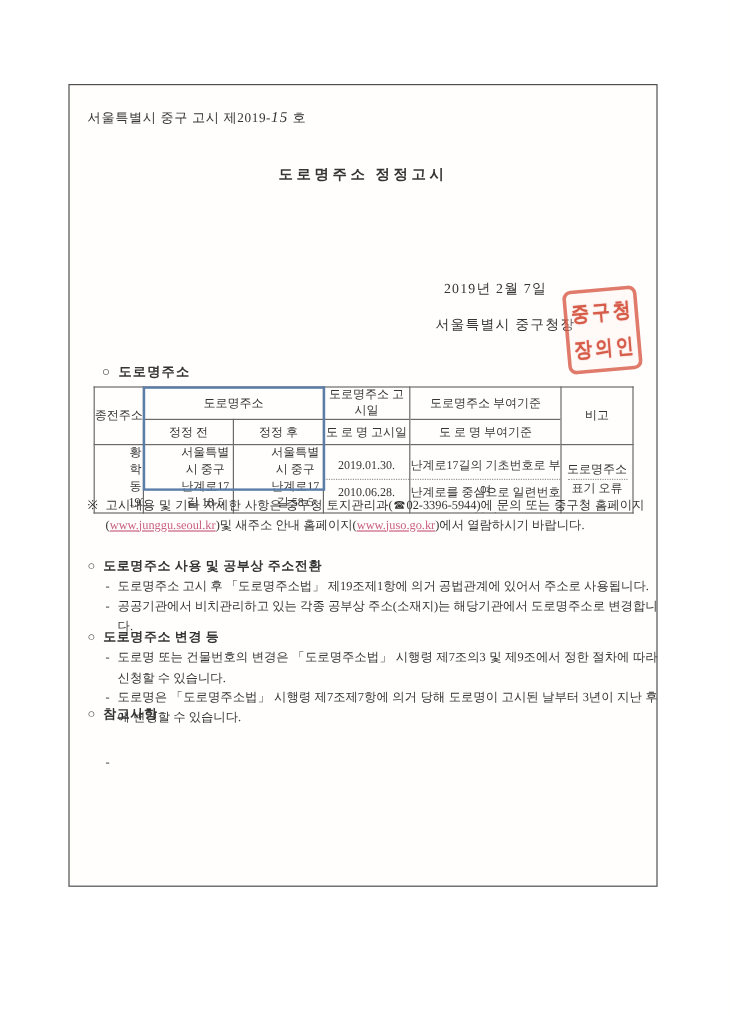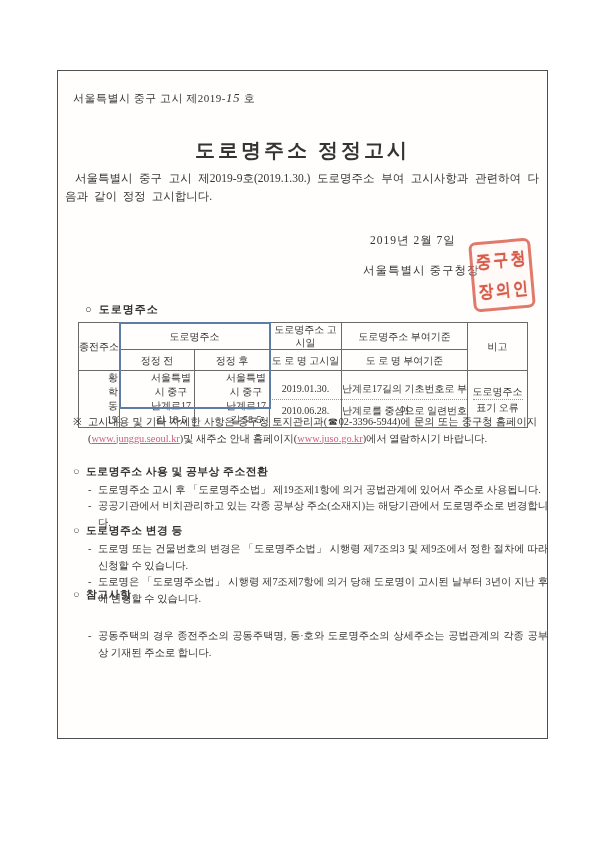--- a/index.html
+++ b/index.html
@@ -8,21 +8,21 @@
     font-family:"Liberation Serif","DejaVu Serif",serif;
     color:#343434;-webkit-font-smoothing:antialiased;
   }
   .frame{
     position:absolute;left:57px;top:70px;width:491px;height:669px;
     border:1.5px solid #4f4f4f;background:#fffefd;box-sizing:border-box;
   }
   .abs{position:absolute;}
   .doc-number{left:15px;top:20px;font-size:11px;letter-spacing:.5px;white-space:nowrap;}
   .doc-number .written{font-size:12.5px;font-style:italic;letter-spacing:1px;}
-  .page-title{left:0;right:0;top:66px;text-align:center;font-size:20px;font-weight:bold;letter-spacing:3px;}
+  .page-title{left:0;right:0;top:66px;text-align:center;font-size:12px;font-weight:bold;letter-spacing:3px;}
   .intro{left:7px;top:98px;width:474px;font-size:11.5px;line-height:18px;text-align:justify;text-indent:10px;word-spacing:3px;}
   .issue-date{left:312px;top:162px;font-size:11.5px;font-weight:normal;letter-spacing:1px;}
   .issuer{left:305px;top:192px;font-size:11.5px;font-weight:normal;letter-spacing:1px;}
   
   .stamp{
     left:413px;top:169px;width:62px;height:70px;
     border:3px solid rgba(214,80,60,.75);border-radius:7px;
     transform:rotate(-5deg);
     display:grid;grid-template-columns:1fr 1fr 1fr;grid-template-rows:1fr 1fr;
     align-items:center;justify-items:center;padding:2px;box-sizing:border-box;
@@ -61,21 +61,20 @@
 <body>
 
 <div class="frame">
 
   <div class="abs doc-number">
     <span>서울특별시 중구 고시 제2019-</span><span class="written">15</span><span> 호</span>
   </div>
 
   <div class="abs page-title">도로명주소 정정고시</div>
 
-  <div class="abs intro">서울특별시 중구 고시 제2019-9호(2019.1.30.) 도로명주소 부여 고시사항과 관련하여 다음과 같이 정정 고시합니다.</div>
 
   <div class="abs issue-date">2019년 2월 7일</div>
   <div class="abs issuer">서울특별시 중구청장</div>
 
   <div class="abs stamp">
     <span>중</span>
     <span>구</span>
     <span>청</span>
     <span>장</span>
     <span>의</span>
@@ -162,16 +161,16 @@
     <span class="dash">-</span><span>도로명 또는 건물번호의 변경은 「도로명주소법」 시행령 제7조의3 및 제9조에서 정한 절차에 따라 신청할 수 있습니다.</span>
   </div>
   <div class="bullet" style="left:28px;top:503px;">
     <span class="dash">-</span><span>도로명은 「도로명주소법」 시행령 제7조제7항에 의거 당해 도로명이 고시된 날부터 3년이 지난 후에 변경할 수 있습니다.</span>
   </div>
 
   <div class="abs sec-head" style="left:15px;top:517px;">
     <span class="marker">○</span><span>참고사항</span>
   </div>
   <div class="bullet" style="left:28px;top:557px;">
-    <span class="dash">-</span><span>공동주택의 경우 종전주소의 공동주택명, 동·호와 도로명주소의 상세주소는 공법관계의 각종 공부상 기재된 주소로 합니다.</span>
+    <span class="dash">-</span>
   </div>
 
 </div>
 
 </body></html>

